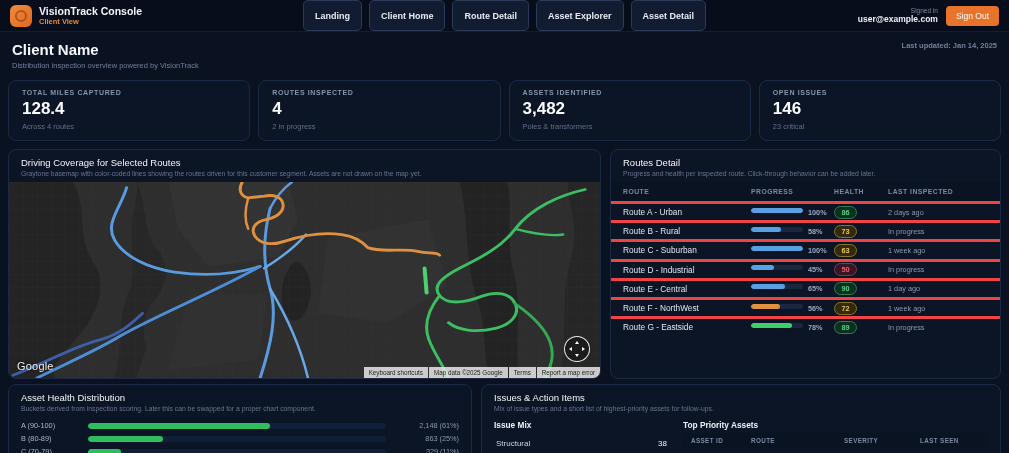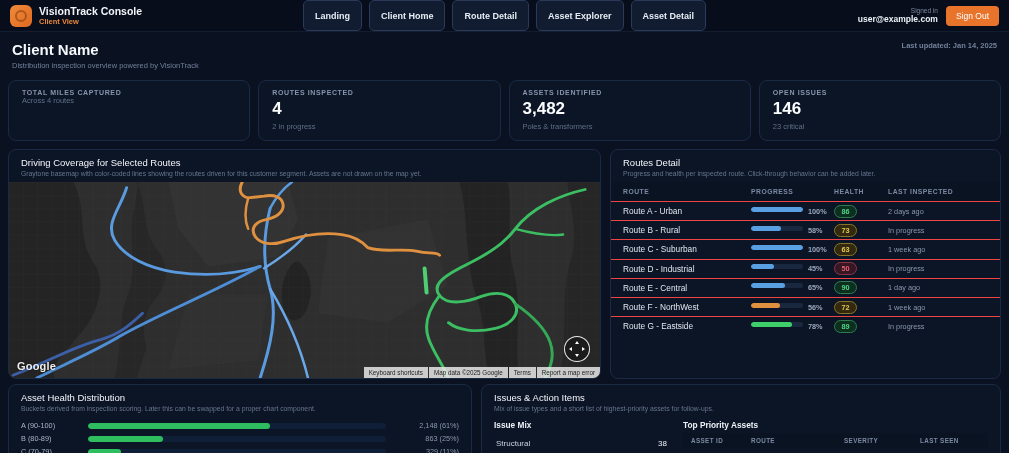--- a/index.html
+++ b/index.html
@@ -38,27 +38,27 @@
   .main-row { display:flex; gap:9px; padding:4px 8px 0; height:234px; }
   .card { background:#0c1526; border:1px solid #1b2a44; border-radius:8px; overflow:hidden; display:flex; flex-direction:column; }
   .map-card { width:593px; flex:none; }
   .routes-card { flex:1; }
   .card-head { padding:7px 12px 5px; }
   .card-title { font-size:9.5px; font-weight:400; color:#f2f5fa; }
   .card-sub { font-size:6.8px; color:#66748e; margin-top:2px; }
 
   .map { flex:1; position:relative; background:#2e2e2e; cursor:grab; }
   .map svg.basemap { position:absolute; inset:0; width:100%; height:100%; }
-  .gmap-logo { position:absolute; left:8px; bottom:6px; color:#fff; font-size:11px; font-weight:700; opacity:.92; letter-spacing:.2px; text-shadow:0 0 3px rgba(0,0,0,.6); cursor:pointer; }
+  .gmap-logo { position:absolute; left:8px; bottom:6px; color:#fff; font-size:11px; font-weight:400; opacity:.92; letter-spacing:.2px; text-shadow:0 0 3px rgba(0,0,0,.6); cursor:pointer; }
   .attribution { position:absolute; right:0; bottom:0; display:flex; }
   .attr-item { font-size:6.3px; color:#1d1d1d; background:rgba(232,232,232,.85); padding:2px 5px; margin-left:1px; white-space:nowrap; }
   .pan-ctl { position:absolute; right:10px; bottom:16px; width:26px; height:26px; border-radius:50%; background:rgba(24,24,24,.78); border:1.5px solid rgba(255,255,255,.9); display:flex; align-items:center; justify-content:center; cursor:pointer; }
 
   .rt-head { display:grid; grid-template-columns:128px 1fr 54px 100px; background:#0a1322; padding:6px 12px; font-size:6.8px; font-weight:700; letter-spacing:.07em; text-transform:uppercase; color:#7b89a2; }
-  .rt-row { display:grid; grid-template-columns:128px 1fr 54px 100px; align-items:center; padding:0 12px; height:19.2px; border-top:1px solid #ef4444; }
+  .rt-row { display:grid; grid-template-columns:128px 1fr 54px 100px; align-items:center; padding:0 12px; height:19.2px; border-top:3px solid #ef4444; }
   .rt-name { font-size:8.3px; color:#dfe6f0; }
   .prog { display:flex; align-items:flex-start; gap:5px; }
   .track { width:52px; height:5px; border-radius:3px; background:#19273f; overflow:hidden; flex:none; }
   .fill { height:100%; border-radius:3px; }
   .pct { font-size:7.3px; color:#9aa7bd; font-weight:600; }
   .badge { width:23px; height:13px; border-radius:7px; border:1px solid transparent; display:flex; align-items:center; justify-content:center; font-size:7.3px; font-weight:700; }
   .tone-green  { background:#0c2f20; border-color:#2e7d4f; color:#4fd686; }
   .tone-yellow { background:#33290f; border-color:#8a7525; color:#e5c94f; }
   .tone-red    { background:#371723; border-color:#8f3448; color:#e95f72; }
   .rt-last { font-size:7.3px; color:#8b98ae; }
@@ -117,20 +117,21 @@
     <div>
       <div class="page-title">Client Name</div>
       <div class="page-sub">Distribution inspection overview powered by VisionTrack</div>
     </div>
     <div class="last-updated">Last updated: Jan 14, 2025</div>
   </div>
 
   <div class="kpi-row">
     <div class="kpi">
       <div class="kpi-label">Total Miles Captured</div>
+      <div class="kpi-value">128.4</div>
       <div class="kpi-sub">Across 4 routes</div>
     </div>
     <div class="kpi">
       <div class="kpi-label">Routes Inspected</div>
       <div class="kpi-value">4</div>
       <div class="kpi-sub">2 in progress</div>
     </div>
     <div class="kpi">
       <div class="kpi-label">Assets Identified</div>
       <div class="kpi-value">3,482</div>

